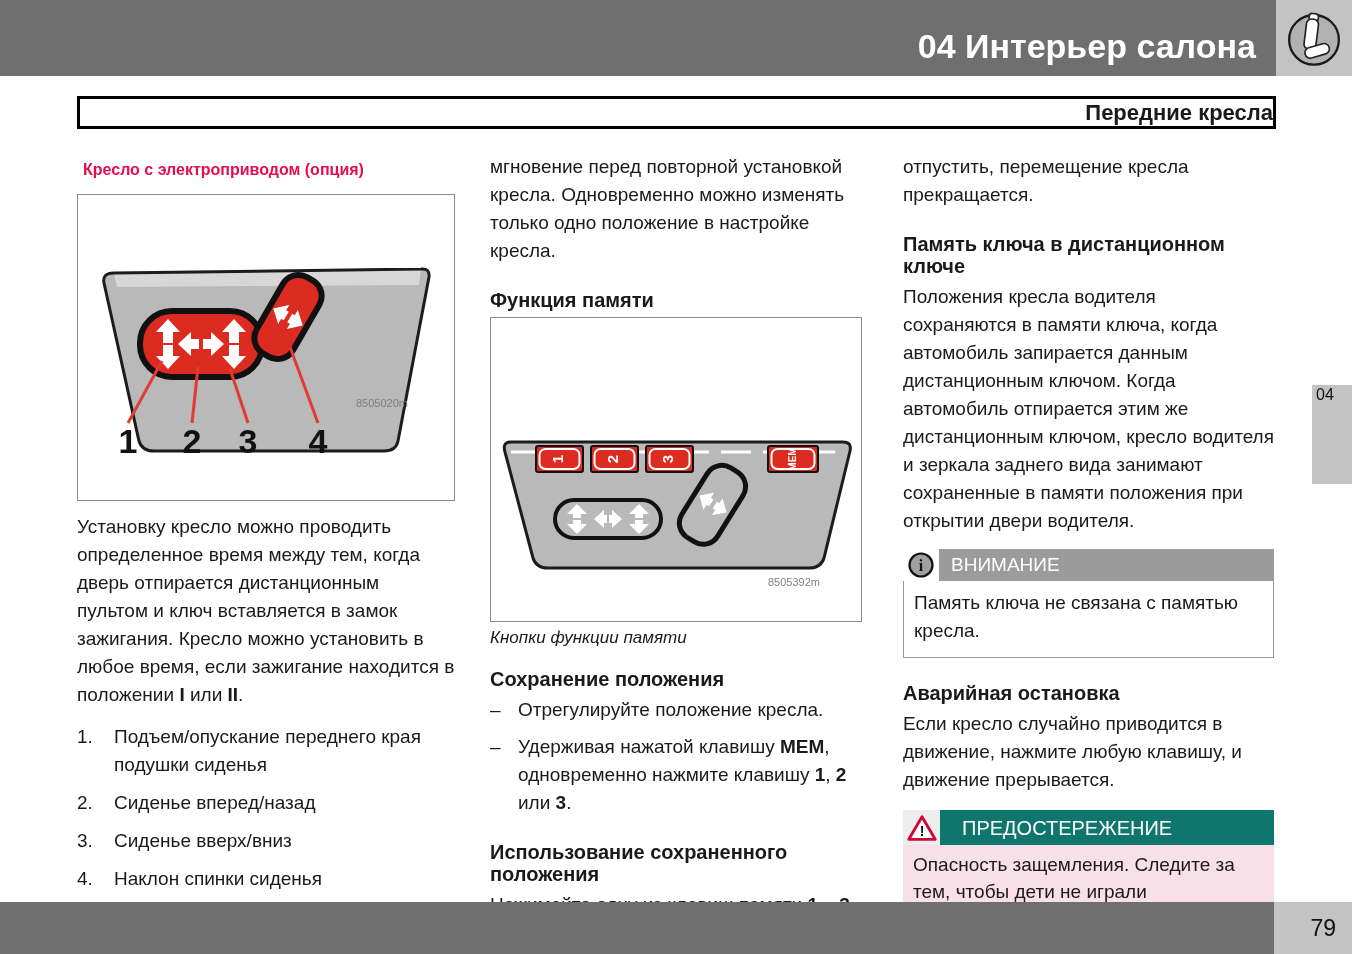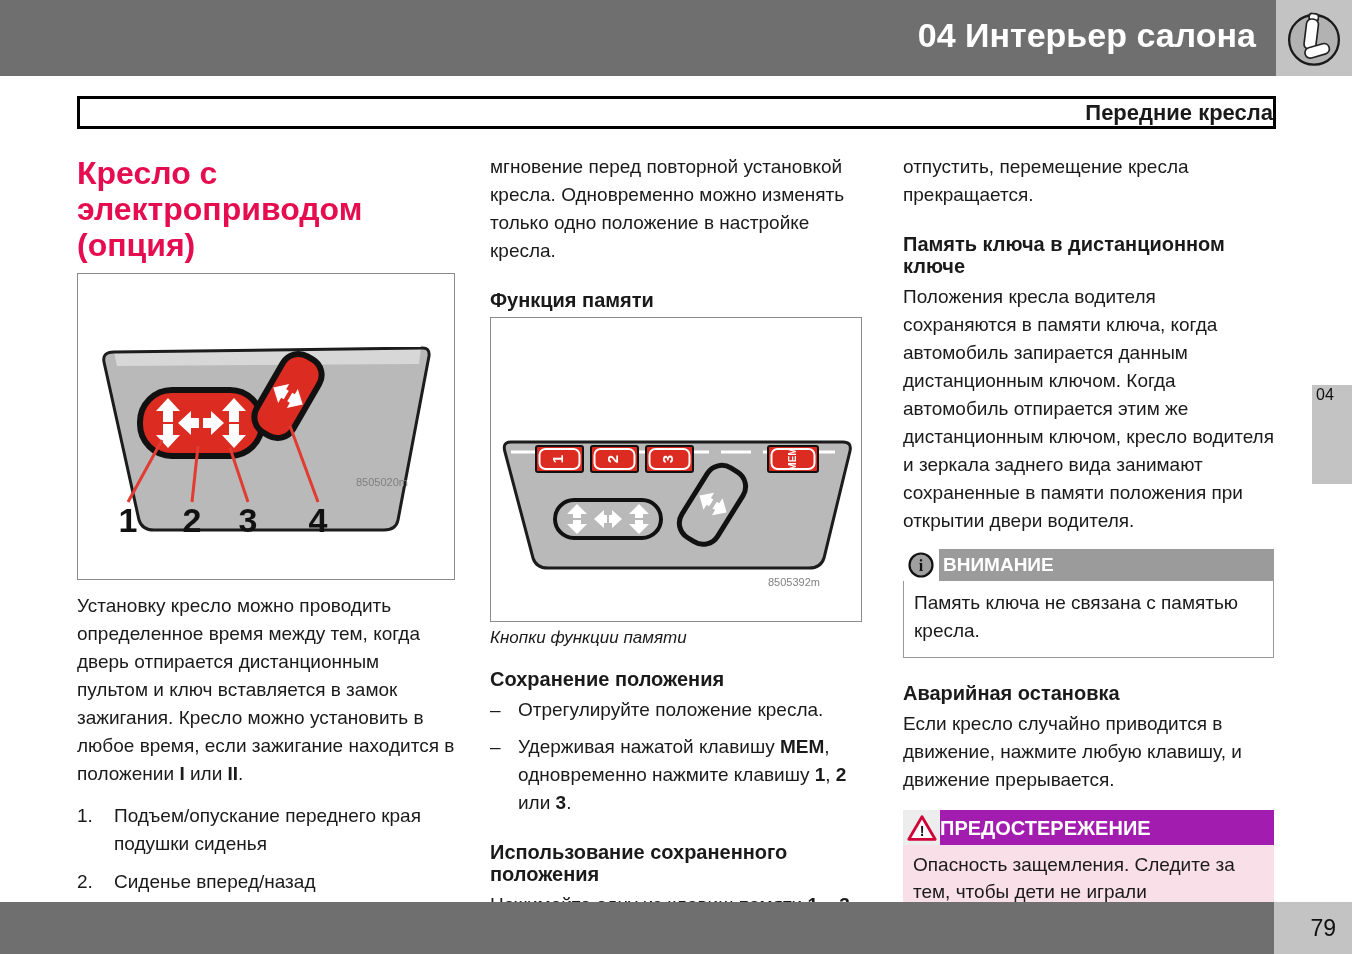--- a/index.html
+++ b/index.html
@@ -2,60 +2,60 @@
 <html lang="ru"><head>
 <meta charset="utf-8">
 <title>04 Интерьер салона — Передние кресла</title>
 <style>
   html,body{margin:0;padding:0;background:#ffffff;}
   body{width:1352px;height:954px;font-family:"Liberation Sans",sans-serif;color:#1a1a1a;}
   .page{position:relative;width:1352px;height:954px;background:#fff;overflow:hidden;}
 
   
   .topbar{position:absolute;top:0;left:0;width:1352px;height:76px;background:#6f6f6f;}
-  .topbar-title{position:absolute;right:96px;top:16px;font-size:34px;font-weight:bold;color:#ffffff;white-space:nowrap;}
+  .topbar-title{position:absolute;right:96px;top:27px;font-size:34px;font-weight:bold;color:#ffffff;white-space:nowrap;}
   .icon-box{position:absolute;right:0;top:0;width:76px;height:76px;background:#c3c3c3;display:flex;align-items:center;justify-content:center;}
 
   
   .section-bar{position:absolute;top:96px;left:77px;width:1199px;height:33px;box-sizing:border-box;border:3px solid #000;display:flex;align-items:center;justify-content:flex-end;padding-right:0;font-size:22px;font-weight:bold;background:#fff;}
 
   
   .col{position:absolute;top:145px;font-size:19px;line-height:28px;}
   .col1{left:77px;width:378px;}
   .col2{left:490px;width:372px;}
   .col3{left:903px;width:371px;}
 
-  h2.red{color:#e50d50;font-size:32px;line-height:36px;margin:10px 0 10px;max-width:345px;font-weight:bold;}
+  h2.red{color:#e50d50;font-size:16px;line-height:29px;margin:10px 6px 10px;max-width:345px;font-weight:bold;}
   h3{font-size:20px;line-height:22px;margin:24px 0 6px;font-weight:bold;}
   p{margin:8px 0;}
   .first{}
 
   .figure{border:1px solid #8a8a8a;background:#fff;box-sizing:border-box;}
   .fig1{width:378px;height:307px;margin:4px 0 12px;}
   .fig2{width:372px;height:305px;margin:6px 0 2px;}
   .caption{font-style:italic;font-size:17px;line-height:24px;margin:4px 0 0;}
 
   .numrow{display:flex;margin:0 0 10px;}
   .numrow .num{width:37px;flex:none;}
   .numlist{margin-top:14px;}
   .dashrow{display:flex;margin:0 0 9px;}
   .dashrow .dash{width:28px;flex:none;}
 
   
   .notebox{margin-top:14px;}
   .nb-header{display:flex;height:32px;}
   .nb-iconbox{width:36px;flex:none;background:#ffffff;display:flex;align-items:center;justify-content:center;}
-  .nb-title{flex:1;background:#9b9b9b;color:#fff;font-weight:bold;font-size:19px;display:flex;align-items:center;padding-left:4px;}
+  .nb-title{flex:1;background:#9b9b9b;color:#fff;font-weight:normal;font-size:19px;display:flex;align-items:center;padding-left:12px;}
   .nb-body{border:1px solid #999;border-top:none;padding:8px 10px 12px;min-height:46px;}
 
   
   .warnbox{margin-top:16px;}
   .wb-header{display:flex;height:35px;}
   .wb-iconbox{width:37px;flex:none;background:#ededed;display:flex;align-items:center;justify-content:center;}
-  .wb-title{flex:1;background:#a21caf;color:#fff;font-weight:bold;font-size:20px;display:flex;align-items:center;padding-left:0;}
+  .wb-title{flex:1;background:#0f766e;color:#fff;font-weight:normal;font-size:20px;display:flex;align-items:center;padding-left:22px;}
   .wb-body{background:#f9dfe7;padding:6px 10px 12px;line-height:27px;}
 
   
   .side-tab{position:absolute;left:1312px;top:385px;width:40px;height:99px;background:#c3c3c3;box-sizing:border-box;padding:1px 0 0 4px;font-size:16px;color:#111;}
   .footer{position:absolute;left:0;top:902px;width:1352px;height:68px;background:#6f6f6f;}
   .pagenum-box{position:absolute;right:0;top:0;width:78px;height:52px;background:#c3c3c3;box-sizing:border-box;display:flex;align-items:center;justify-content:flex-end;padding-right:16px;font-size:23px;color:#111;}
   b{font-weight:bold;}
 </style>
 </head>
 <body>

